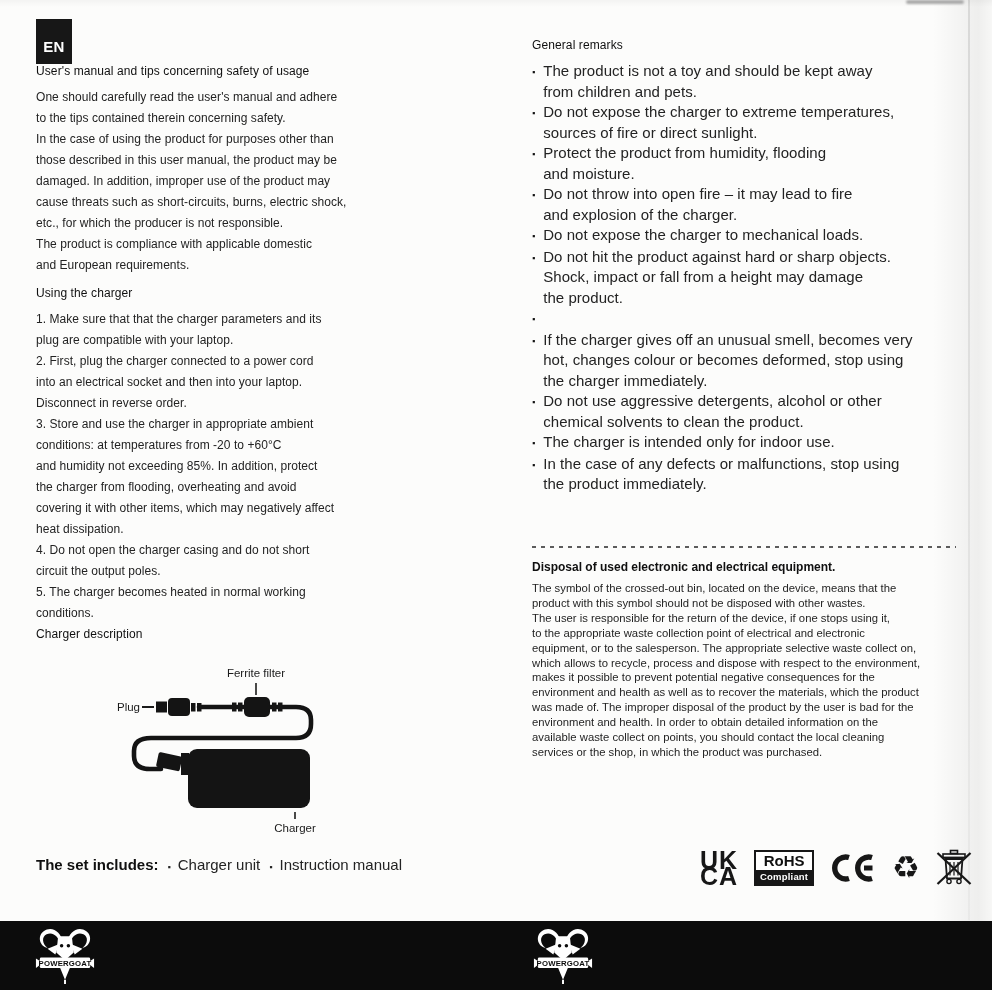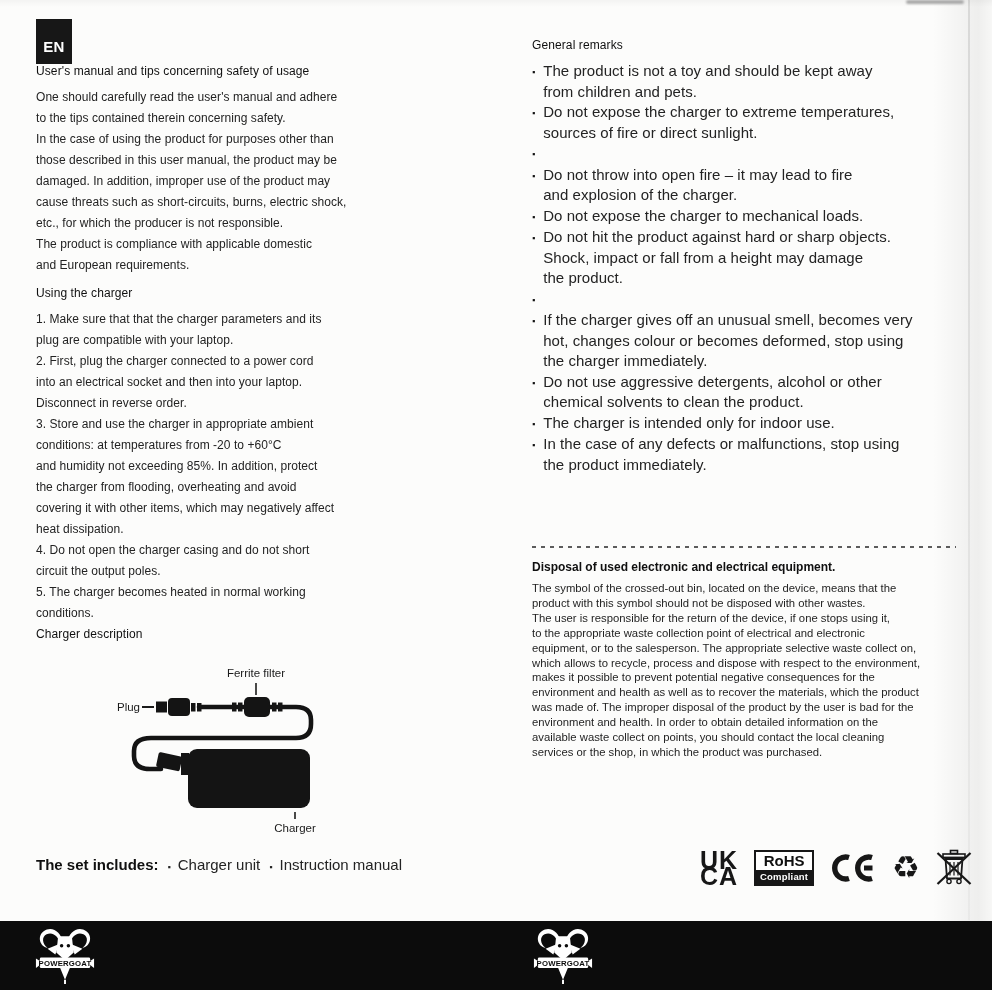--- a/index.html
+++ b/index.html
@@ -166,20 +166,22 @@
           <span class="btext">The product is not a toy and should be kept away
 from children and pets.</span>
         </li>
       <li>
           <span class="bullet">▪</span>
           <span class="btext">Do not expose the charger to extreme temperatures,
 sources of fire or direct sunlight.</span>
         </li>
       <li>
           <span class="bullet">▪</span>
+          <span class="btext">Protect the product from humidity, flooding
+and moisture.</span>
         </li>
       <li>
           <span class="bullet">▪</span>
           <span class="btext">Do not throw into open fire – it may lead to fire
 and explosion of the charger.</span>
         </li>
       <li>
           <span class="bullet">▪</span>
           <span class="btext">Do not expose the charger to mechanical loads.</span>
         </li>

